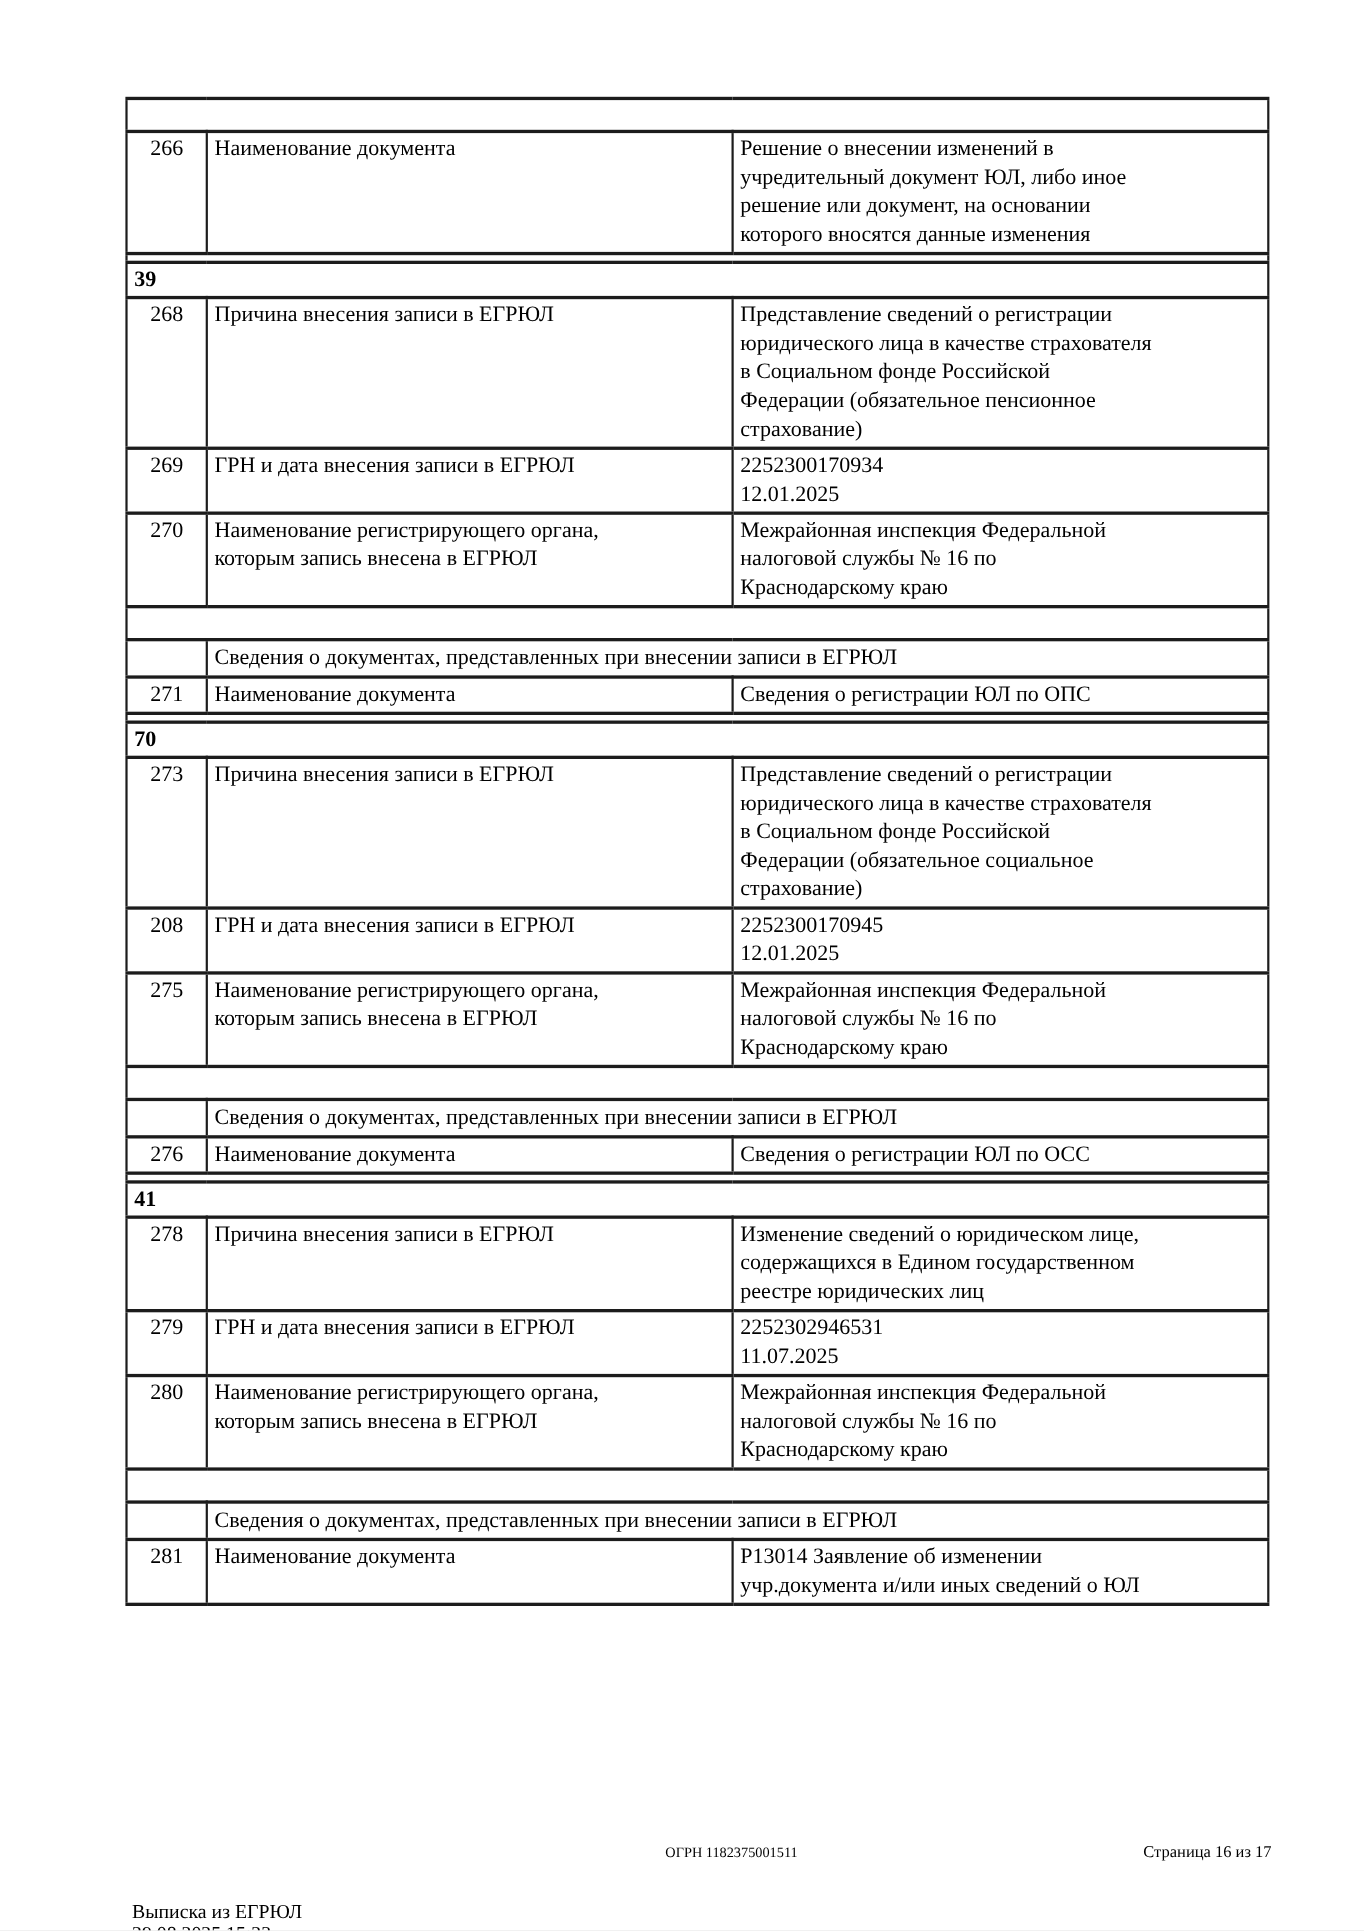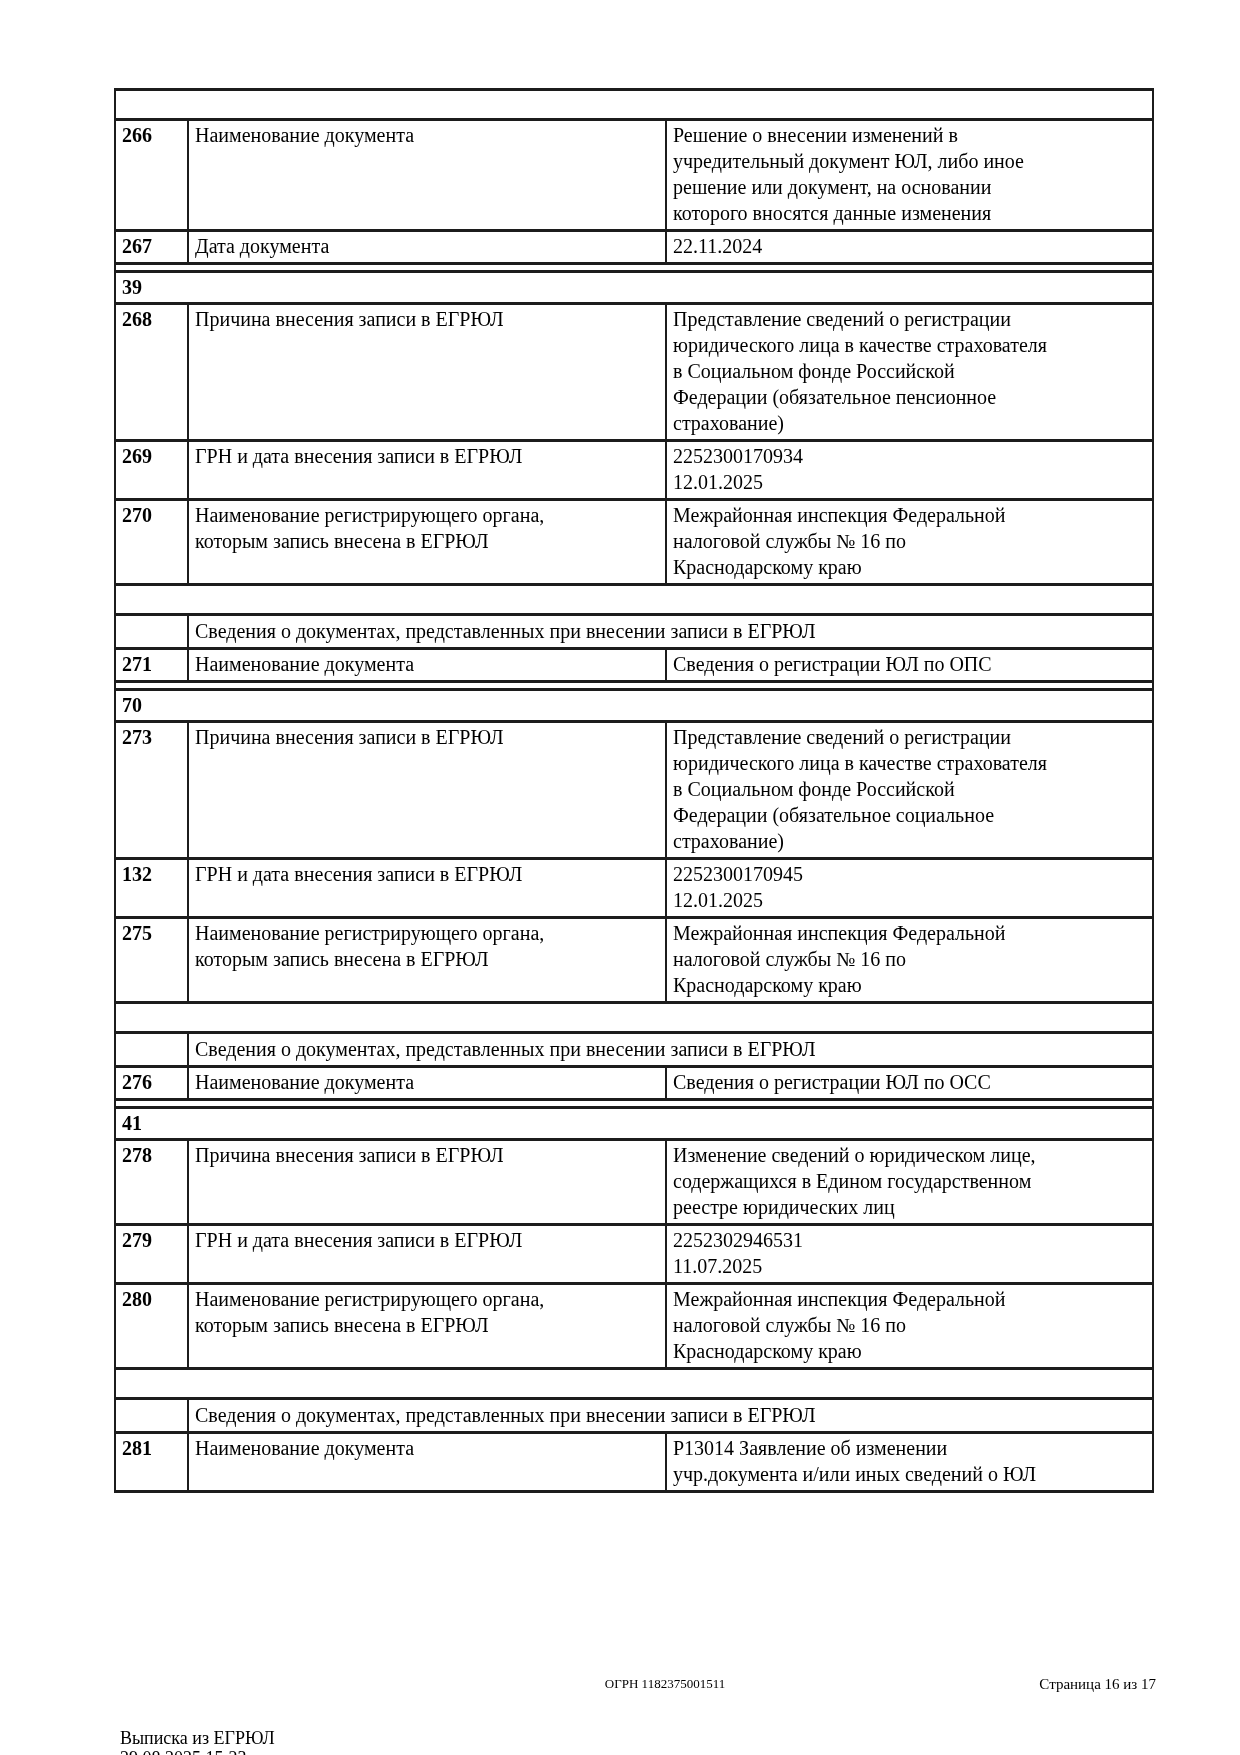--- a/index.html
+++ b/index.html
@@ -32,21 +32,21 @@
     border-left: 2px solid #1c1c1c;
     border-right: 2px solid #1c1c1c;
     border-top: 3px solid #1c1c1c;
     border-bottom: 3px solid #1c1c1c;
     vertical-align: top;
     padding: 1px 6px 3px 6px;
     white-space: pre-line;
     overflow: hidden;
   }
 
-  td.cell-num { padding-left: 2px; padding-right: 2px; font-weight: bold; }
+  td.cell-num { text-align: center; padding-left: 2px; padding-right: 2px; }
   td.cell-label { }
   td.cell-value { }
 
   tr.row-blank td { height: 27px; padding: 0; }
   tr.row-thin  td { height: 5px;  padding: 0; }
 
   tr.row-section td {
     font-weight: bold;
     height: 26px;
     vertical-align: middle;
@@ -85,25 +85,20 @@
           <td class="cell-spacer" colspan="3"></td>
         </tr>
         <tr class="row-field">
           <td class="cell-num">266</td>
           <td class="cell-label">Наименование документа</td>
           <td class="cell-value">Решение о внесении изменений в
 учредительный документ ЮЛ, либо иное
 решение или документ, на основании
 которого вносятся данные изменения</td>
         </tr>
-        <tr class="row-field">
-          <td class="cell-num">267</td>
-          <td class="cell-label">Дата документа</td>
-          <td class="cell-value">22.11.2024</td>
-        </tr>
         <tr class="row-thin">
           <td class="cell-spacer" colspan="3"></td>
         </tr>
         <tr class="row-section">
           <td class="cell-section" colspan="3">39</td>
         </tr>
         <tr class="row-field">
           <td class="cell-num">268</td>
           <td class="cell-label">Причина внесения записи в ЕГРЮЛ</td>
           <td class="cell-value">Представление сведений о регистрации
@@ -147,21 +142,21 @@
         <tr class="row-field">
           <td class="cell-num">273</td>
           <td class="cell-label">Причина внесения записи в ЕГРЮЛ</td>
           <td class="cell-value">Представление сведений о регистрации
 юридического лица в качестве страхователя
 в Социальном фонде Российской
 Федерации (обязательное социальное
 страхование)</td>
         </tr>
         <tr class="row-field">
-          <td class="cell-num">132</td>
+          <td class="cell-num">208</td>
           <td class="cell-label">ГРН и дата внесения записи в ЕГРЮЛ</td>
           <td class="cell-value">2252300170945
 12.01.2025</td>
         </tr>
         <tr class="row-field">
           <td class="cell-num">275</td>
           <td class="cell-label">Наименование регистрирующего органа,
 которым запись внесена в ЕГРЮЛ</td>
           <td class="cell-value">Межрайонная инспекция Федеральной
 налоговой службы № 16 по

